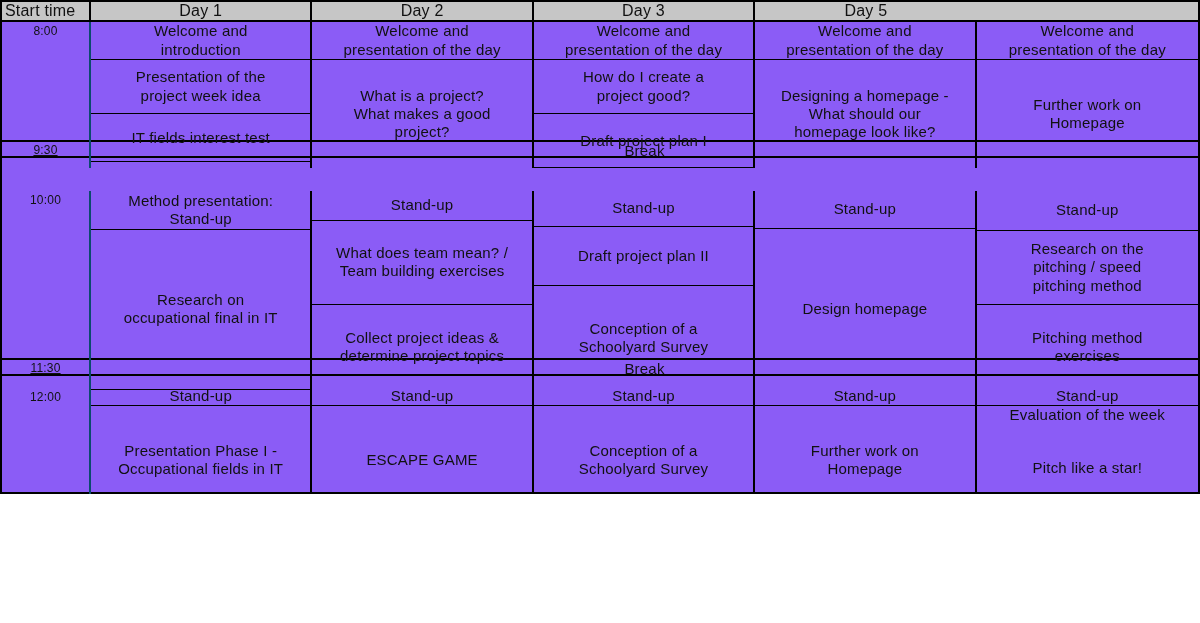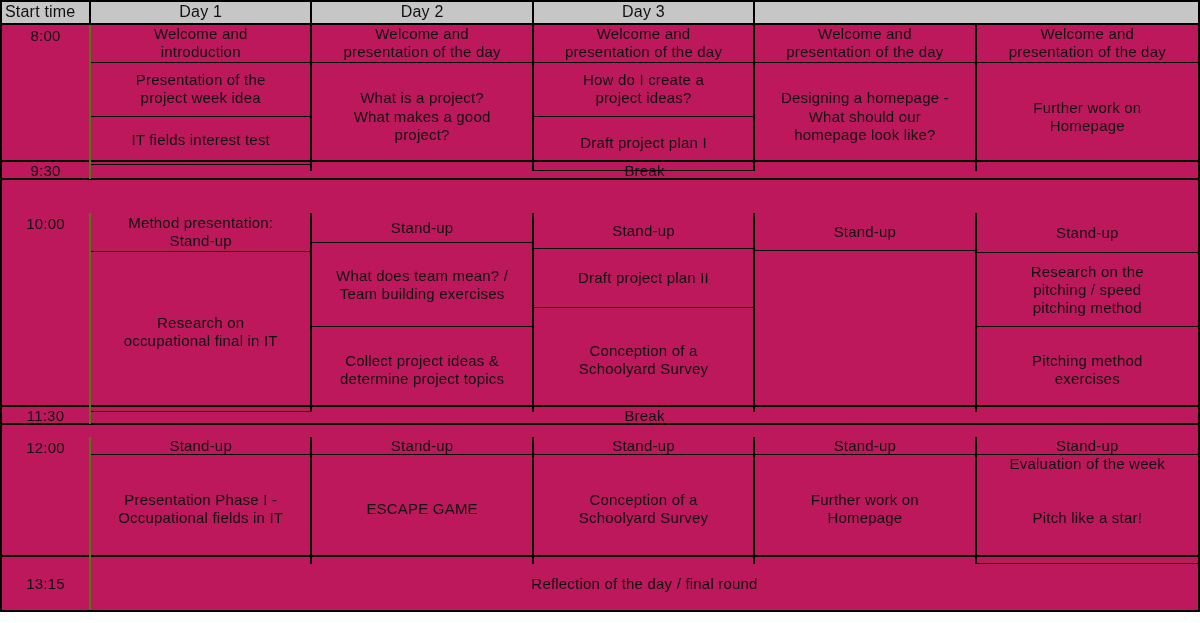--- a/index.html
+++ b/index.html
@@ -1,21 +1,21 @@
 <!DOCTYPE html>
 <html><head>
 <meta charset="utf-8">
 <style>
   * { margin:0; padding:0; box-sizing:border-box; }
   html,body { background:#fff; }
   body { font-family:"Liberation Sans", sans-serif; color:#111; }
   .tbl {
-    width:1200px; height:612px;
+    width:1200px; height:494px;
     border:2px solid #000;
-    background:#be185d;
+    background:#8b5cf6;
     display:flex; flex-direction:column;
     letter-spacing:0.2px;
   }
   .row {
     display:grid;
     grid-template-columns:89px repeat(5, 1fr);
     border-bottom:2px solid #000;
     min-height:0;
   }
   .row:last-child { border-bottom:none; }
@@ -26,26 +26,26 @@
   .r-block12{ height:132px;margin-top:12px; }
   .r-1315   { height:58px; }
 
   .hcell {
     border-right:2px solid #000;
     display:flex; align-items:center; justify-content:center;
     font-size:16px;
   }
   .time-h { justify-content:flex-start; padding-left:3px; }
   .tcell {
-    border-right:2px solid #4d7c0f;
+    border-right:2px solid #0c4a6e;
     display:flex; justify-content:center;
-    font-size:15px;
+    font-size:12px;
   }
   .tcell.top { align-items:flex-start; padding-top:2px; }
-  .tcell.mid { align-items:center; }
+  .tcell.mid { align-items:center;text-decoration:underline; }
   .day {
     border-right:2px solid #000;
     display:flex; flex-direction:column;
     min-width:0;
   }
   .last { border-right:none !important; }
   .sub {
     display:flex; align-items:center; justify-content:center;
     text-align:center;
     border-bottom:1px solid #000;
@@ -64,20 +64,21 @@
 </head>
 <body>
 
 <div class="tbl">
 
   <div class="row r-header">
     <div class="hcell time-h">Start time</div>
     <div class="hcell">Day 1</div>
     <div class="hcell">Day 2</div>
     <div class="hcell">Day 3</div>
+    <div class="hcell last">Day 5</div>
   </div>
 
   <div class="row r-block8">
     <div class="tcell top">8:00</div>
     <div class="day">
       <div class="sub" style="flex:0 0 38px">Welcome and
 introduction</div>
       <div class="sub" style="flex:0 0 54px">Presentation of the
 project week idea</div>
       <div class="sub" style="flex:0 0 48px">IT fields interest test</div>
@@ -87,21 +88,21 @@
       <div class="sub" style="flex:0 0 38px">Welcome and
 presentation of the day</div>
       <div class="sub grow">What is a project?
 What makes a good
 project?</div>
     </div>
     <div class="day">
       <div class="sub" style="flex:0 0 38px">Welcome and
 presentation of the day</div>
       <div class="sub" style="flex:0 0 54px">How do I create a
-project ideas?</div>
+project good?</div>
       <div class="sub" style="flex:0 0 54px">Draft project plan I</div>
       <div class="fill"></div>
     </div>
     <div class="day">
       <div class="sub" style="flex:0 0 38px">Welcome and
 presentation of the day</div>
       <div class="sub grow">Designing a homepage -
 What should our
 homepage look like?</div>
     </div>
@@ -135,20 +136,21 @@
 determine project topics</div>
     </div>
     <div class="day">
       <div class="sub" style="flex:0 0 36px">Stand-up</div>
       <div class="sub" style="flex:0 0 59px">Draft project plan II</div>
       <div class="sub grow">Conception of a
 Schoolyard Survey</div>
     </div>
     <div class="day">
       <div class="sub" style="flex:0 0 38px">Stand-up</div>
+      <div class="sub grow">Design homepage</div>
     </div>
     <div class="day last">
       <div class="sub" style="flex:0 0 40px">Stand-up</div>
       <div class="sub" style="flex:0 0 74px">Research on the
 pitching / speed
 pitching method</div>
       <div class="sub grow">Pitching method
 exercises</div>
     </div>
   </div>
@@ -179,18 +181,14 @@
       <div class="sub grow">Further work on
 Homepage</div>
     </div>
     <div class="day last">
       <div class="sub" style="flex:0 0 18px">Stand-up</div>
       <div class="sub grow">Evaluation of the week</div>
       <div class="sub" style="flex:0 0 90px">Pitch like a star!</div>
     </div>
   </div>
 
-  <div class="row r-1315">
-    <div class="tcell mid">13:15</div>
-    <div class="merge last" style="grid-column:2 / 7">Reflection of the day / final round</div>
-  </div>
 
 </div>
 
 </body></html>

